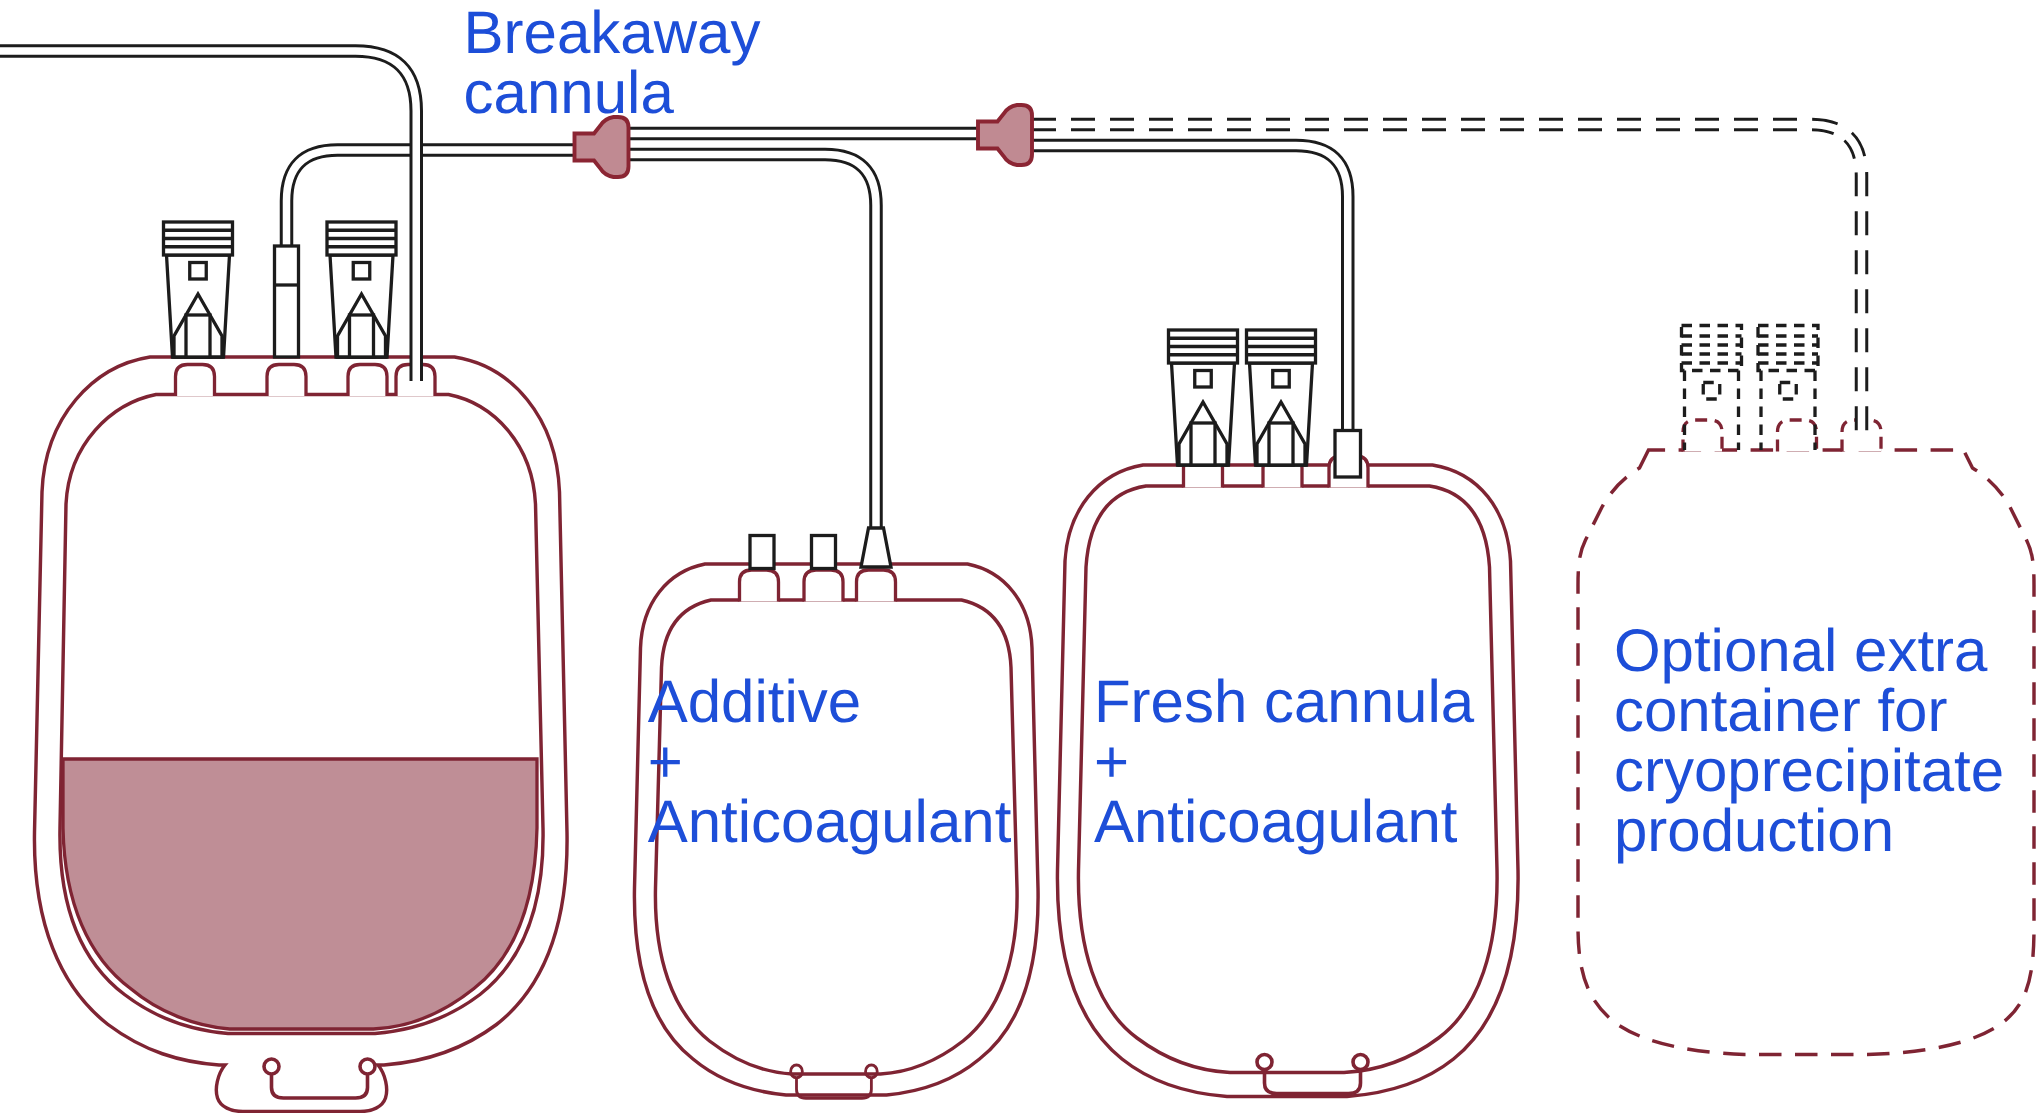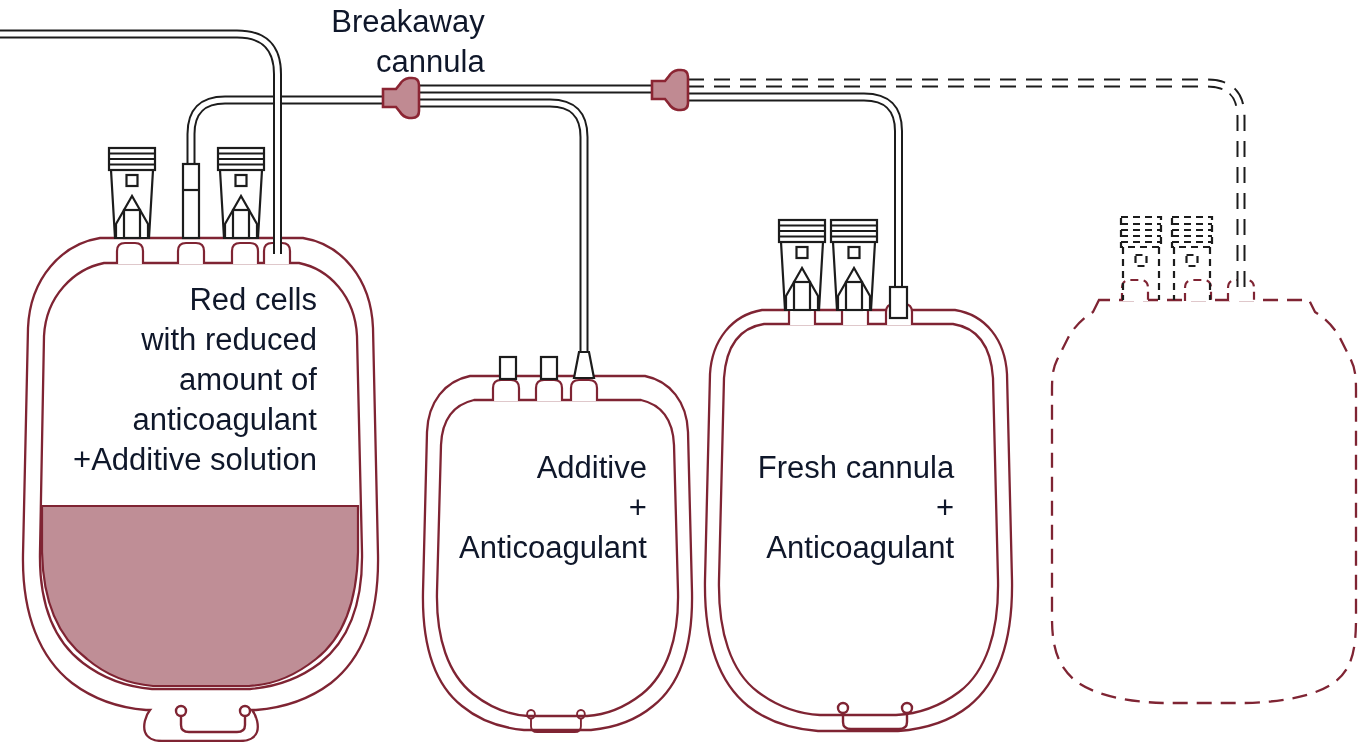--- a/index.html
+++ b/index.html
@@ -7,24 +7,24 @@
     position:relative;
     width:1358px;height:742px;
     background:#ffffff;
     overflow:hidden;
     font-family:"Liberation Sans", sans-serif;
   }
   .diagram-svg{position:absolute;left:0;top:0;}
   .label{
     position:absolute;
     transform:translateX(-50%);
-    text-align:right;
-    font-size:31px;
+    text-align:left;
+    font-size:40px;
     line-height:40px;
-    color:#0f172a;
+    color:#1d4ed8;
     white-space:pre-line;
     letter-spacing:0;
   }
   
   .tube-out{stroke:#1c1c1c;stroke-width:9;fill:none;}
   .tube-in{stroke:#ffffff;stroke-width:5;fill:none;}
   .tube-out.dashed{stroke-dasharray:16 10;}
   .bagline{stroke:#7f2433;stroke-width:2.3;fill:#ffffff;}
   .bagline.dashed{stroke-dasharray:15 9;fill:#ffffff;}
 </style>
@@ -184,28 +184,27 @@
       <use href="#portcap-dashed" x="1172" y="217"></use>
     </g>
 
     <use href="#cannula" fill="#c08a92"></use>
     <use href="#cannula" transform="translate(269,-8)" fill="#c08a92"></use>
   </svg>
 
   <div class="label" style="left:408px; top:2px;">Breakaway
 cannula</div>
 
-  <div class="label" style="left:195px; top:280px;">Red cells
-with reduced
-amount of
-anticoagulant
-+Additive solution</div>
 
   <div class="label" style="left:553px; top:448px;">Additive
 +
 Anticoagulant</div>
 
   <div class="label" style="left:856px; top:448px;">Fresh cannula
 +
 Anticoagulant</div>
 
+  <div class="label" style="left:1206px; top:414px;">Optional extra
+container for
+cryoprecipitate
+production</div>
 
 </div>
 
 </body></html>

